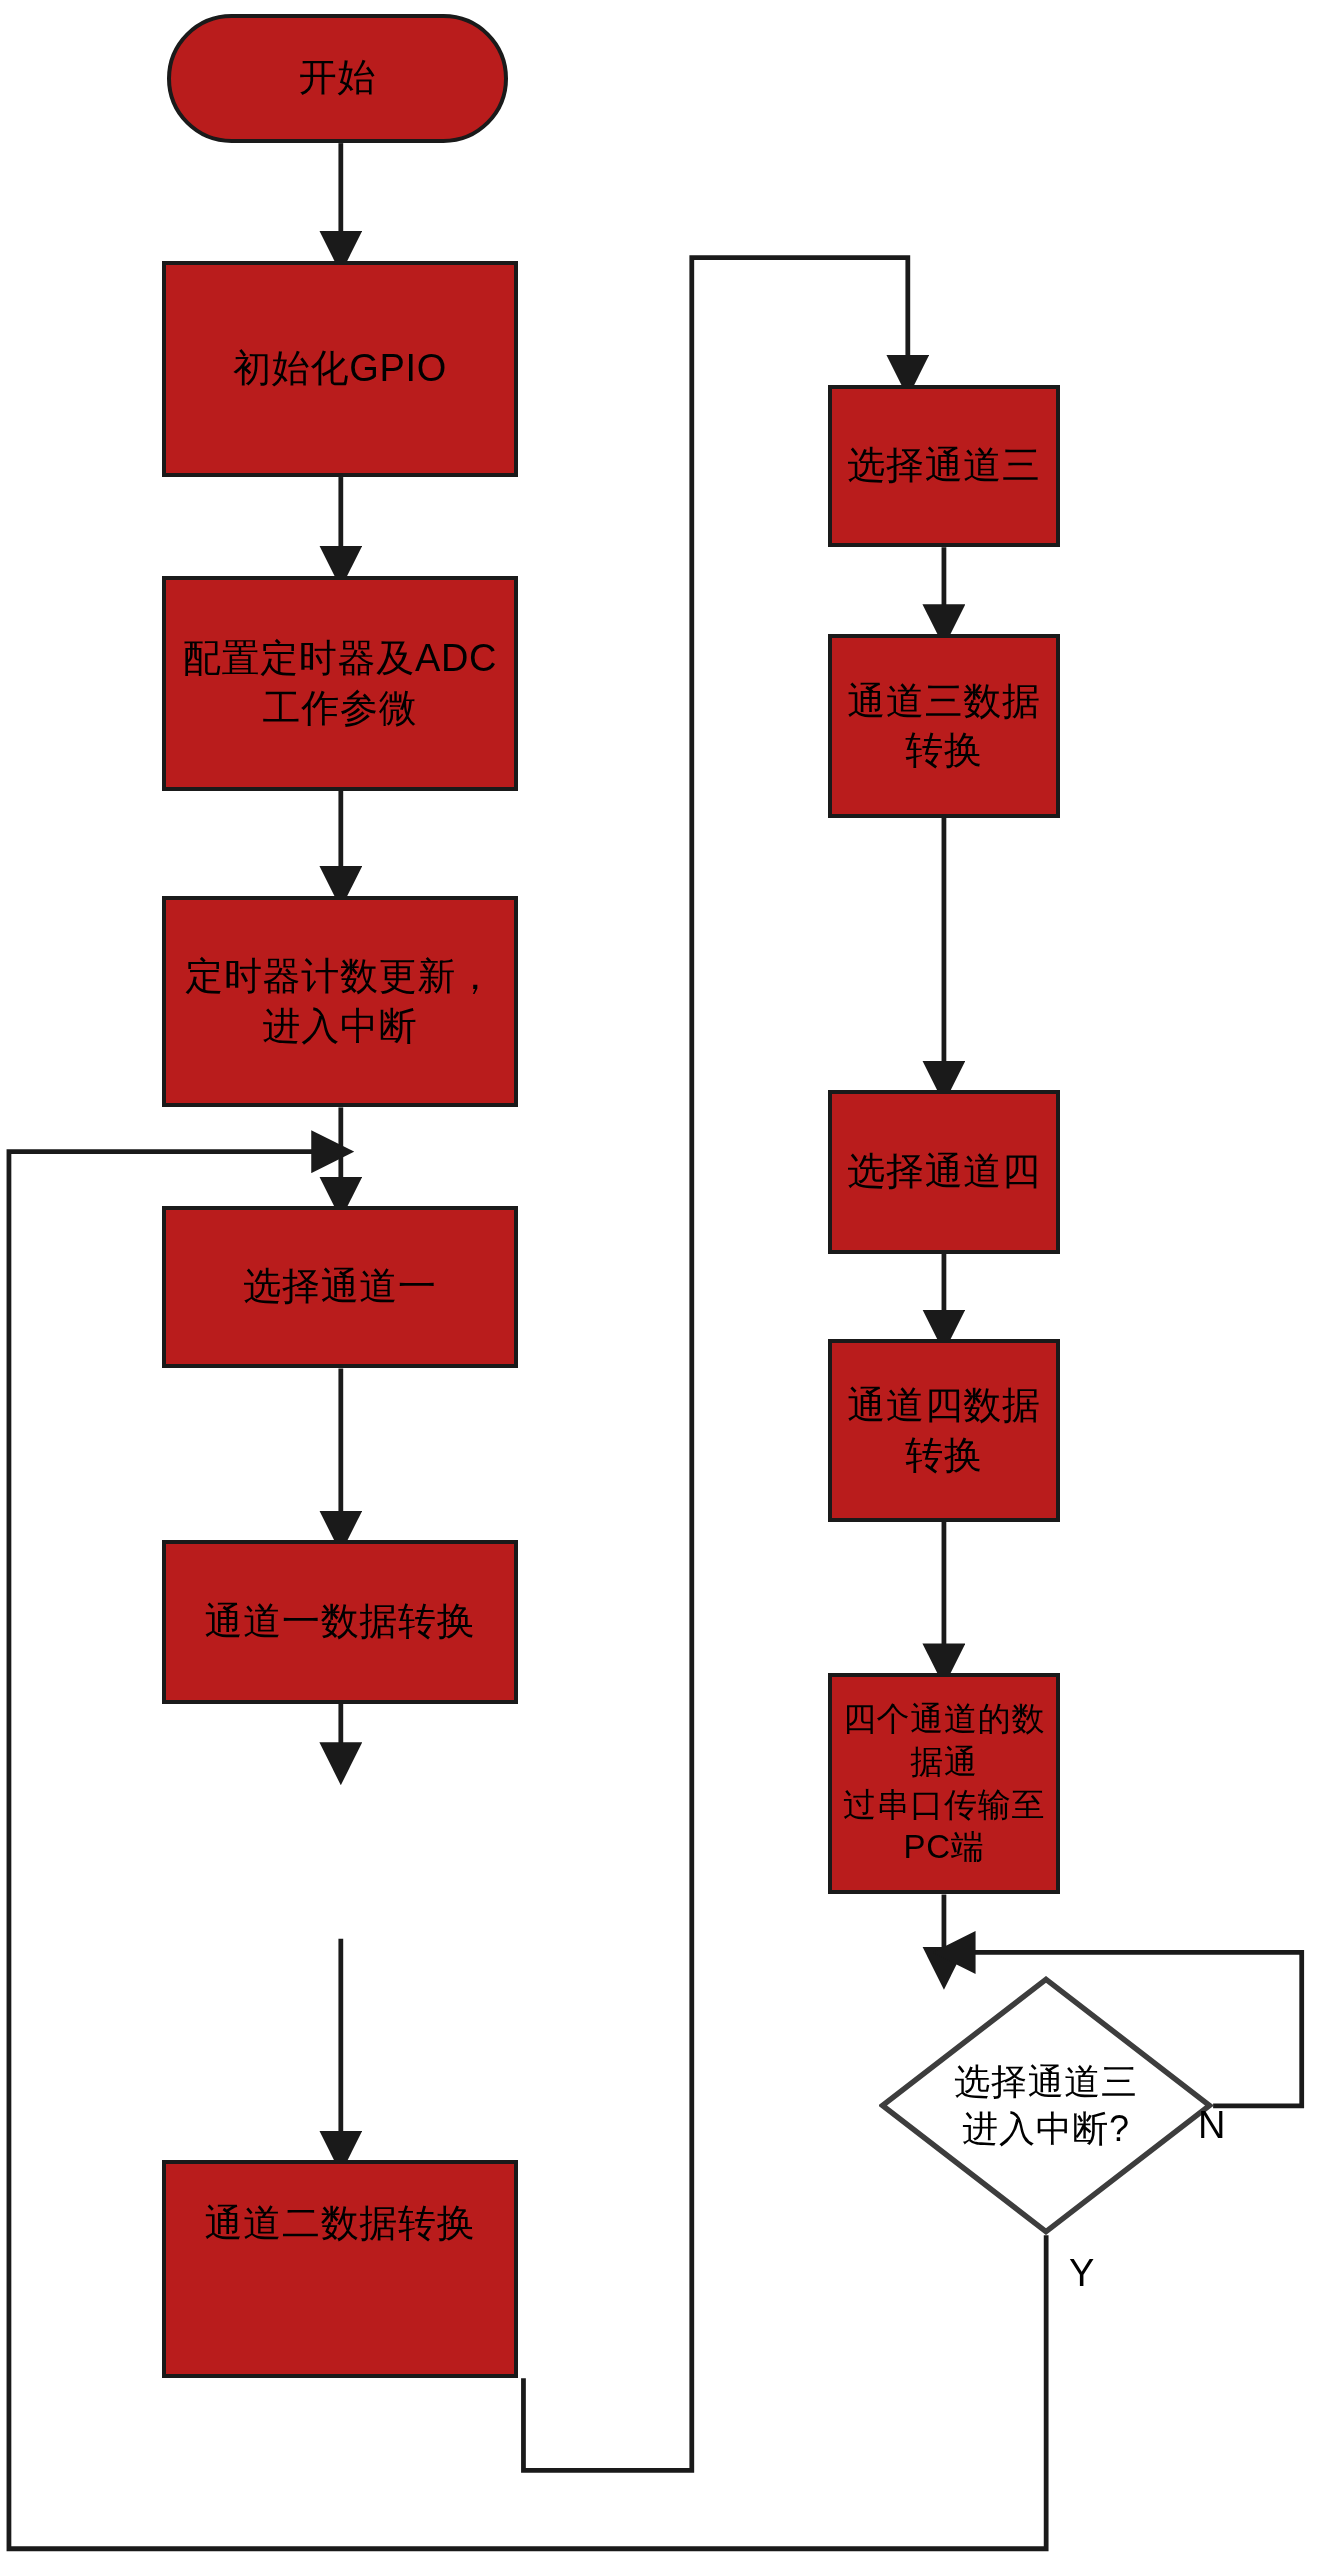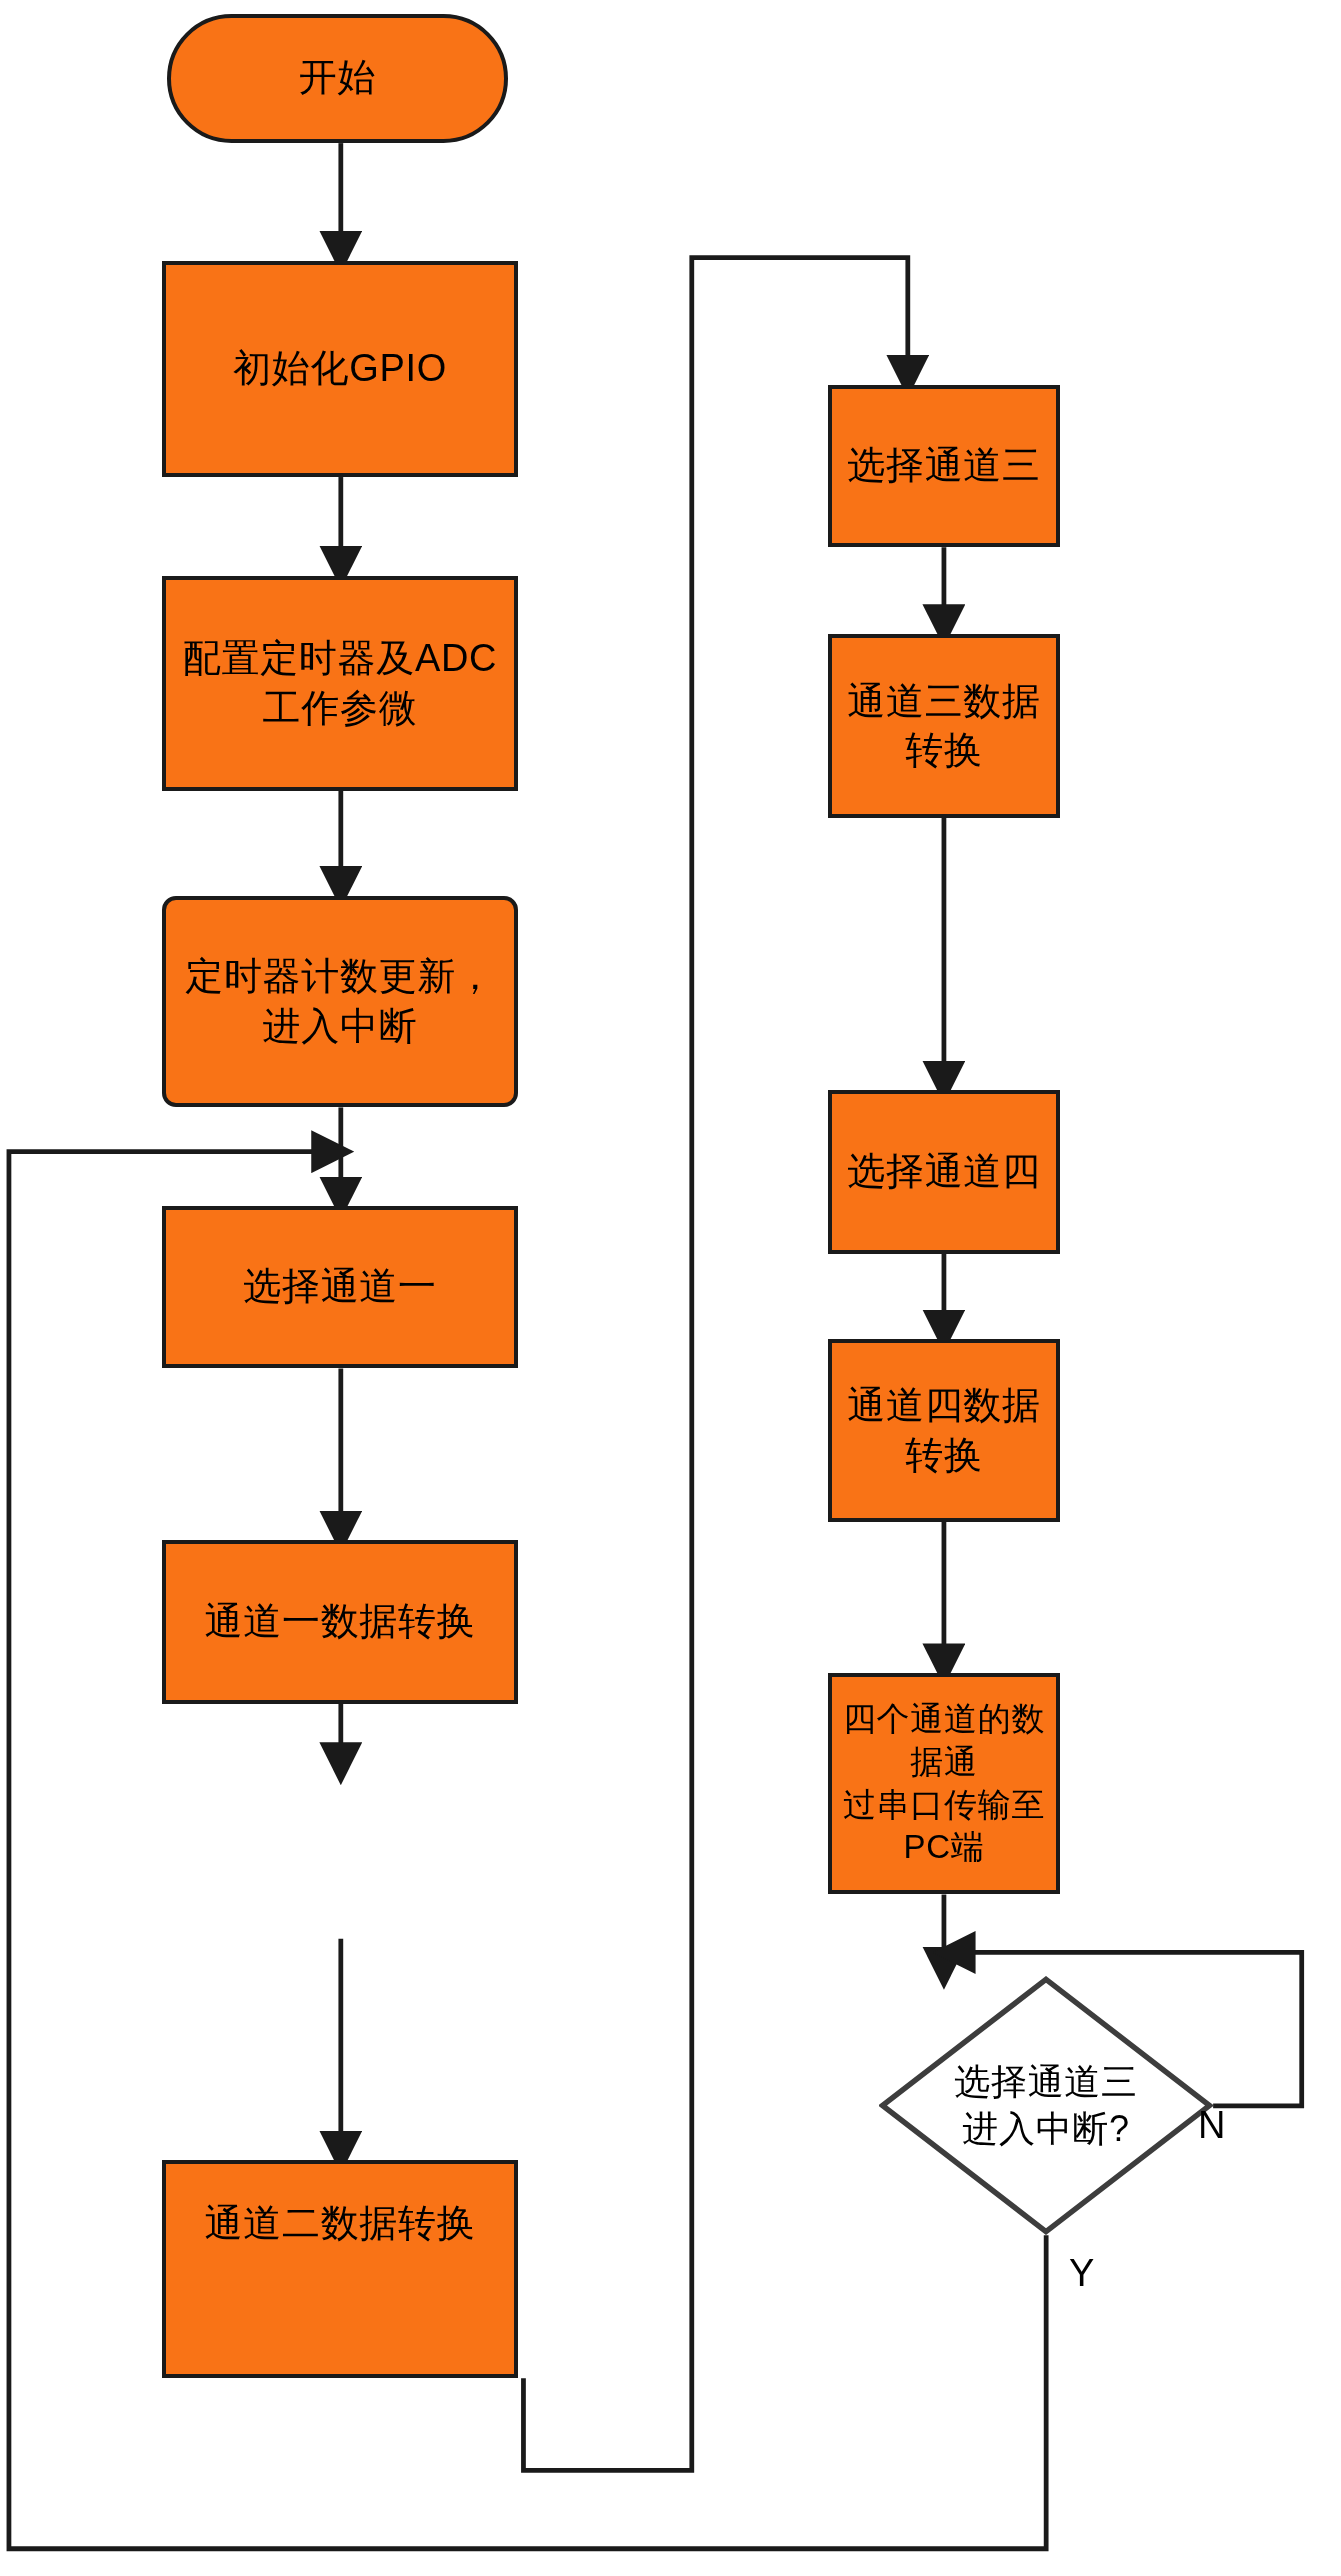--- a/index.html
+++ b/index.html
@@ -14,21 +14,21 @@
   }
   #stage svg.wires{
     position:absolute;
     left:0;top:0;
     width:1342px;height:2576px;
     pointer-events:none;
   }
   .node{
     position:absolute;
     box-sizing:border-box;
-    background:#f97316;
+    background:#b91c1c;
     border:4.1px solid #1a1a1a;
     display:flex;
     align-items:center;
     justify-content:center;
     text-align:center;
     color:#000000;
     font-size:38px;
     line-height:1.30;
     letter-spacing:0.7px;
     z-index:3;
@@ -119,21 +119,21 @@
 
   <div class="node" style="left:162px;top:261px;width:356px;height:216px;">
     <span class="txt">初始化GPIO</span>
   </div>
 
   <div class="node" style="left:162px;top:576px;width:356px;height:215px;">
     <span class="txt">配置定时器及ADC
 工作参微</span>
   </div>
 
-  <div class="node" style="left:162px;top:896px;width:356px;height:211px;border-radius:14px;">
+  <div class="node" style="left:162px;top:896px;width:356px;height:211px;">
     <span class="txt">定时器计数更新，
 进入中断</span>
   </div>
 
   <div class="node" style="left:162px;top:1206px;width:356px;height:162px;">
     <span class="txt">选择通道一</span>
   </div>
 
   <div class="node" style="left:162px;top:1540px;width:356px;height:164px;">
     <span class="txt">通道一数据转换</span>

